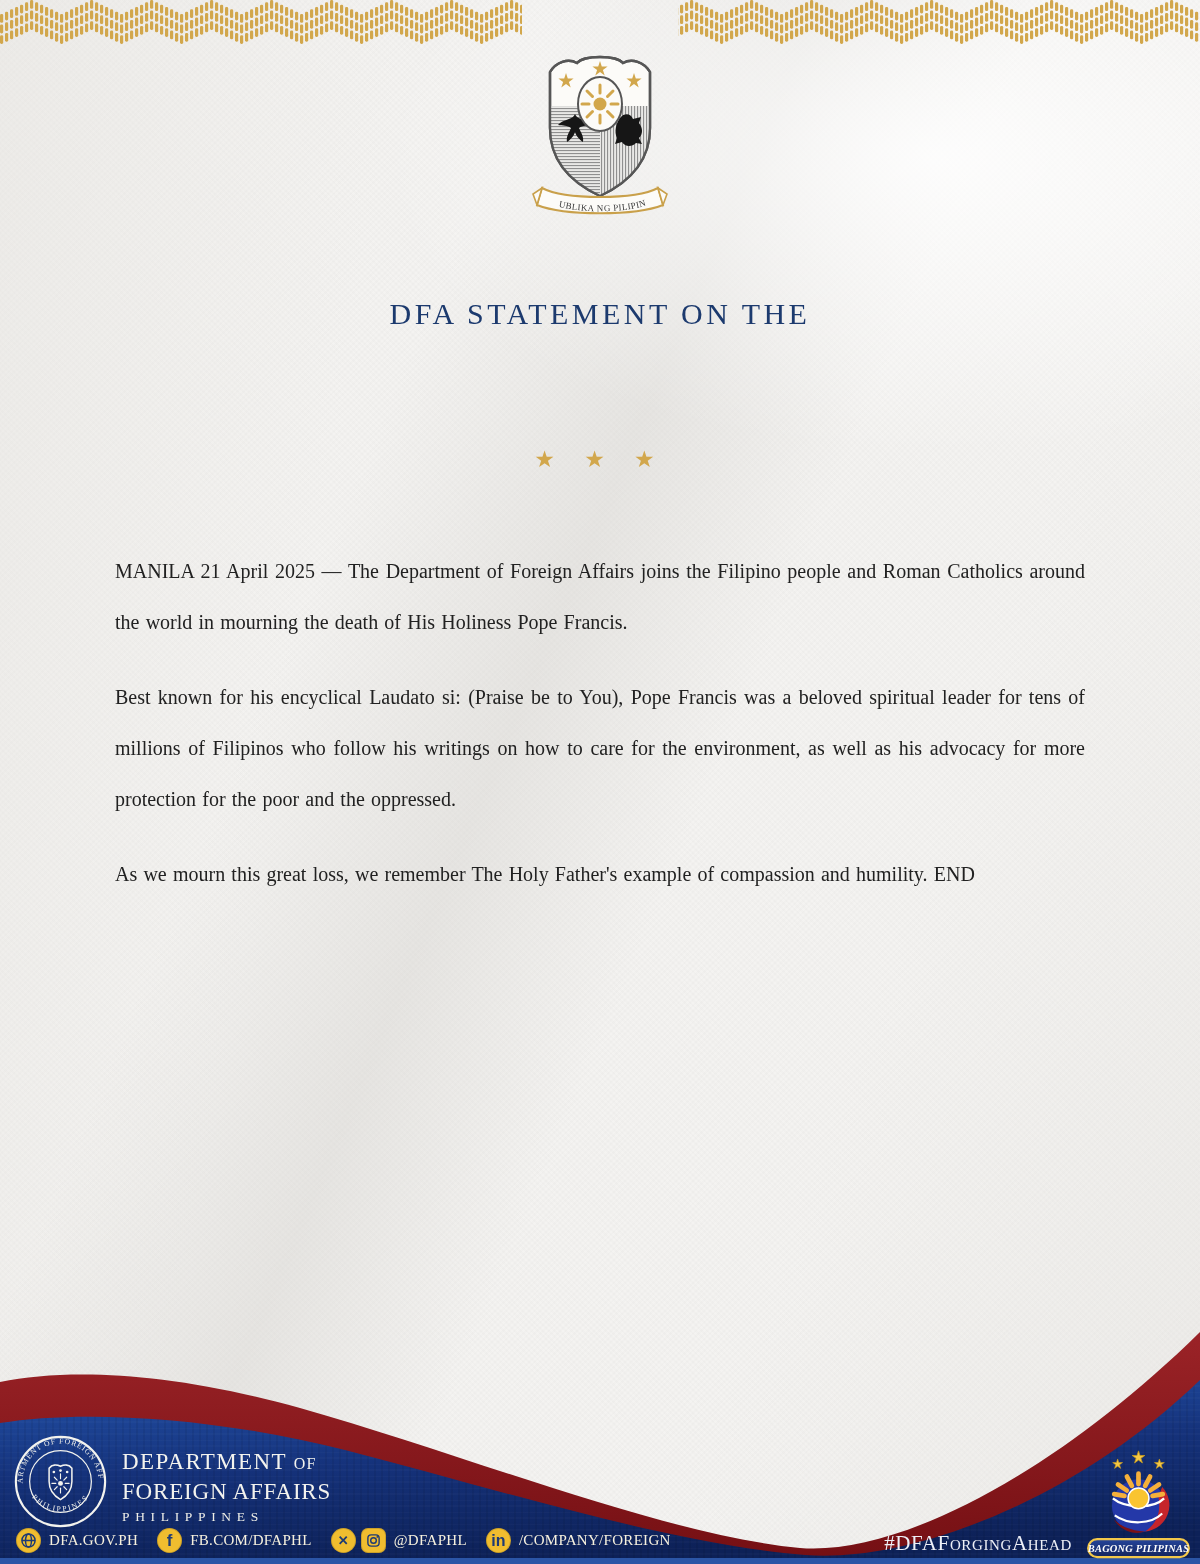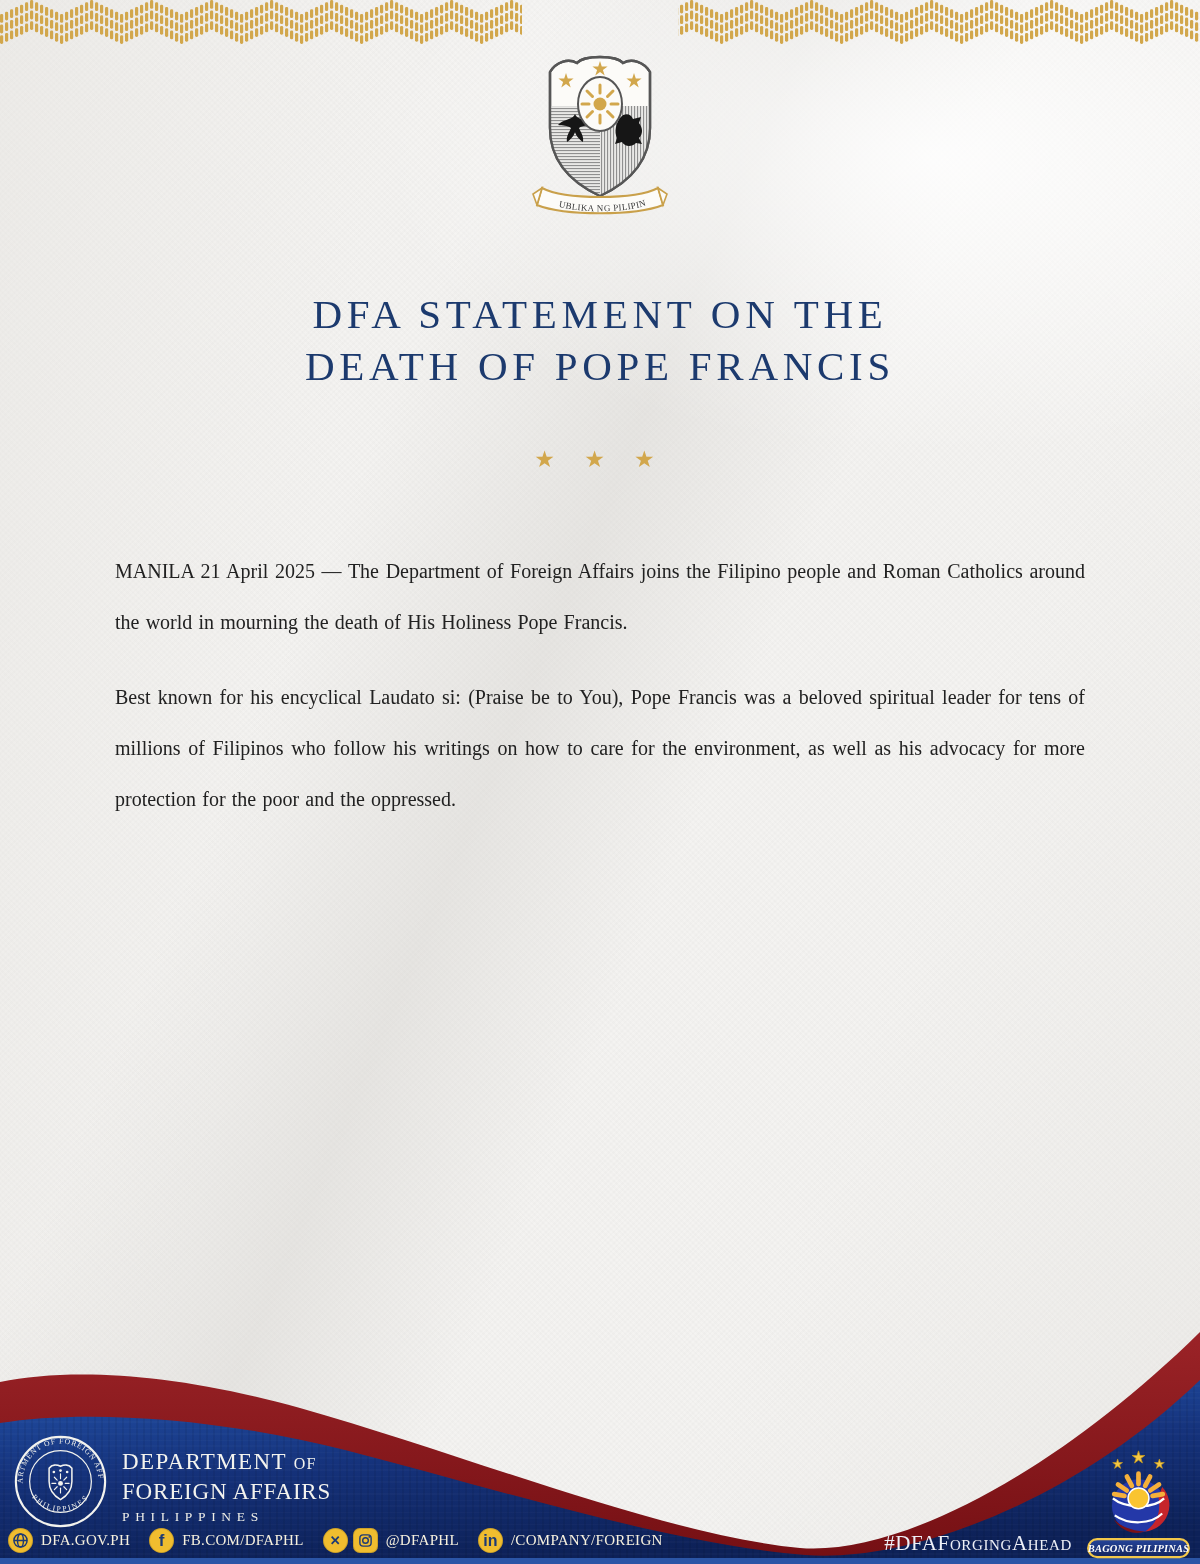--- a/index.html
+++ b/index.html
@@ -17,21 +17,21 @@
   }
   .abs{position:absolute;}
 
   
   .gold-band{left:0;top:97;width:1200px;height:46px;}
   .emblem{left:520px;top:48px;width:160px;height:178px;}
 
   
   .title{
     left:0;top:288px;width:1200px;text-align:center;
-    color:#1c3a6e;font-size:41px;font-weight:400;letter-spacing:.115em;
+    color:#1c3a6e;font-size:30px;font-weight:400;letter-spacing:.115em;
     line-height:52px;margin:0;
   }
   .stars-divider{
     left:0;top:446px;width:1200px;text-align:center;
     color:#d2a74c;font-size:23px;letter-spacing:11px;
     font-family:"DejaVu Sans", sans-serif;
   }
 
   
   .statement{left:115px;top:546px;width:970px;color:#212121;}
@@ -42,21 +42,21 @@
 
   
   .footer-art{left:0;top:1320px;width:1200px;height:244px;}
   .seal{left:13px;top:1434px;width:95px;height:95px;}
   .agency{left:122px;top:1448px;color:#f3f3ee;}
   .agency .l1{font-size:23px;letter-spacing:.06em;line-height:28px;}
   .agency .l1 .of{font-size:16px;letter-spacing:.08em;}
   .agency .l2{font-size:23px;letter-spacing:.035em;line-height:28px;text-align:right;}
   .agency .l3{font-size:13.5px;letter-spacing:.42em;line-height:22px;color:#efefe8;}
 
-  .social{left:8px;top:1528px;display:flex;align-items:flex-start;gap:19px;}
+  .social{left:16px;top:1528px;display:flex;align-items:flex-start;gap:19px;}
   .social .item{display:flex;align-items:center;gap:8px;}
   .badge{
     width:25px;height:25px;border-radius:50%;background:#f0bd2f;
     display:flex;align-items:center;justify-content:center;flex:0 0 auto;
     color:#1d3a75;font-family:"Liberation Sans", sans-serif;font-weight:bold;
     box-shadow:0 0 0 1px rgba(0,0,0,.15) inset;
   }
   .badge.square{border-radius:7px;}
   .badge .fb{font-size:17px;}
   .badge .x{font-size:13px;font-weight:800;}
@@ -150,28 +150,28 @@
     <path d="M22,140 C45,152 115,152 138,140 L143,157 C115,168 45,168 17,157 Z" fill="#fcfbf8" stroke="#c9a04a" stroke-width="2"></path>
     <path d="M22,140 L13,146 L17,157 Z" fill="#fcfbf8" stroke="#c9a04a" stroke-width="1.6"></path>
     <path d="M138,140 L147,146 L143,157 Z" fill="#fcfbf8" stroke="#c9a04a" stroke-width="1.6"></path>
     <text font-size="9" fill="#3b3b3b" letter-spacing="0.4">
       <textPath href="#bannerArc" startOffset="50%" text-anchor="middle">REPUBLIKA NG PILIPINAS</textPath>
     </text>
   </svg>
 
   <h1 class="abs title">
     <span>DFA STATEMENT ON THE</span><br>
-    <span>DEATH OF POPE FRANCIS</span>
   </h1>
 
   <div class="abs stars-divider">★ ★ ★</div>
 
   <main class="abs statement">
     <p>MANILA 21 April 2025 — The Department of Foreign Affairs joins the Filipino people and Roman Catholics around the world in mourning the death of His Holiness Pope Francis.</p>
     <p>Best known for his encyclical Laudato si: (Praise be to You), Pope Francis was a beloved spiritual leader for tens of millions of Filipinos who follow his writings on how to care for the environment, as well as his advocacy for more protection for the poor and the oppressed.</p>
+    <p>As we mourn this great loss, we remember The Holy Father's example of compassion and humility. END</p>
   </main>
 
   <svg class="abs footer-art" viewBox="0 0 1200 244" preserveAspectRatio="none">
     <defs>
       <linearGradient id="mg" x1="0" y1="0" x2="0" y2="1">
         <stop offset="0" stop-color="#9b2327"></stop>
           <stop offset="1" stop-color="#740f13"></stop>
       </linearGradient>
       <linearGradient id="bgrad" x1="0" y1="0" x2="0.25" y2="1">
         <stop offset="0" stop-color="#2352aa"></stop>

